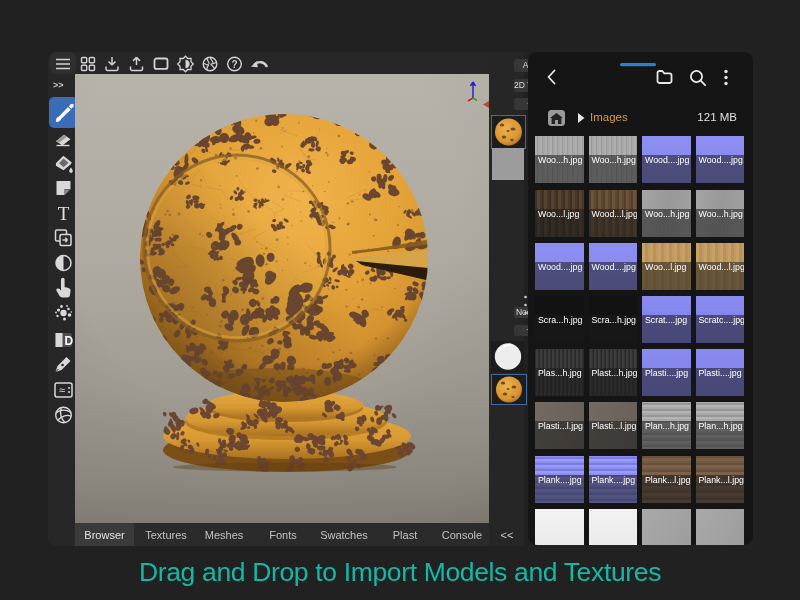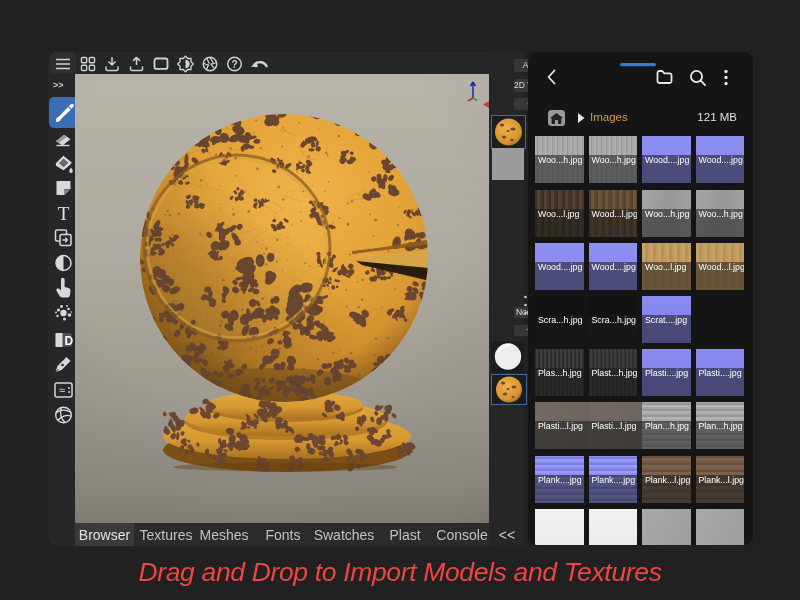--- a/index.html
+++ b/index.html
@@ -4,42 +4,42 @@
   html,body{margin:0;padding:0;width:800px;height:600px;background:#212121;overflow:hidden;
     font-family:"Liberation Sans",sans-serif;}
   .abs{position:absolute;}
   #win1{position:absolute;left:48px;top:52px;width:476px;height:494px;background:#272727;border-radius:9px;}
   #hambg{position:absolute;left:50px;top:52px;width:26px;height:22px;background:#2f2f2f;border-radius:6px;}
   #viewport{position:absolute;left:75px;top:74px;width:414px;height:449px;overflow:hidden;
      background:linear-gradient(180deg,#b6b2a9 0%,#aba79e 40%,#9a968d 70%,#8a867d 92%,#817d75 100%);}
   .stab{position:absolute;background:#373737;color:#dedede;font-size:8.5px;display:flex;align-items:center;justify-content:center;border-radius:2px;white-space:nowrap;margin-left:22px;}
   .sthumb{position:absolute;background:#1d1d1d;}
   #tabbar{position:absolute;left:75px;top:523px;width:414px;height:23px;background:#2b2b2b;}
-  .tabt{position:absolute;top:523px;height:23px;display:flex;align-items:center;justify-content:center;color:#c2c2c2;font-size:14px;}
+  .tabt{position:absolute;top:523px;height:23px;display:flex;align-items:center;justify-content:center;color:#c2c2c2;font-size:11px;}
   #win2{position:absolute;left:528px;top:52px;width:225px;height:493px;background:#151515;border-radius:9px;overflow:hidden;}
   .tile{position:absolute;width:48.5px;height:47px;overflow:hidden;}
   .tlab{position:absolute;left:0;right:0;bottom:0;height:28px;background:rgba(28,28,28,0.55);
       color:#fff;font-size:8.8px;line-height:11.5px;padding-left:3px;}
   .fabric{background:repeating-linear-gradient(90deg,#aeaeae 0 2px,#9a9a9a 2px 3px,#a8a8a8 3px 5px);}
   .blue{background:linear-gradient(180deg,#8d8ff2,#8486ec);}
   .bluet{background:linear-gradient(180deg,#898bf0,#7d7fe8);}
   .darkwood{background:repeating-linear-gradient(90deg,#3c2f23 0 2px,#55432f 2px 5px,#46372a 5px 7px);}
   .medwood{background:repeating-linear-gradient(90deg,#54402c 0 2px,#6b543a 2px 5px,#5d4832 5px 7px);}
   .concrete{background:linear-gradient(100deg,#a5a5a5,#989898 50%,#a2a2a2);}
   .tanwood{background:repeating-linear-gradient(90deg,#c7a065 0 3px,#b9925a 3px 6px,#c09a60 6px 8px);}
   .black{background:#121212;}
   .grunge{background:repeating-linear-gradient(90deg,#2b2b2b 0 1px,#3d3d3d 1px 3px,#323232 3px 4px);}
-  .taupe{background:linear-gradient(100deg,#736b63,#685f58);padding-left:48px;}
+  .taupe{background:linear-gradient(100deg,#736b63,#685f58);}
   .planklight{background:repeating-linear-gradient(0deg,#b4b4b4 0 2px,#979797 2px 4px,#a9a9a9 4px 6px);}
   .blueplank{background:repeating-linear-gradient(0deg,#9a9cf6 0 2px,#7a7ce6 2px 4px,#8d8ff0 4px 6px);}
   .brownplank{background:repeating-linear-gradient(0deg,#7c614b 0 3px,#68503d 3px 5px,#725a45 5px 7px);}
   .white{background:linear-gradient(180deg,#f2f2f2,#e8e8e8);}
   .concrete2{background:linear-gradient(120deg,#a9a9a9,#9c9c9c);}
-  #caption{position:absolute;left:0;top:557px;width:800px;text-align:center;color:#ef4444;
-     font-size:26.5px;letter-spacing:-0.35px;font-style:italic;}
+  #caption{position:absolute;left:0;top:557px;width:800px;text-align:center;color:#14b8a6;
+     font-size:26.5px;letter-spacing:-0.35px;}
   .ic{position:absolute;}
 </style></head>
 <body>
 
 <div id="win1"></div>
 <div id="hambg"></div>
 
 <svg class="ic" style="left:54px;top:55px" width="220" height="18" viewBox="0 0 220 18">
  <g stroke="#d2d2d2" stroke-width="1.6" fill="none">
   <path d="M2 4.5h14M2 9h14M2 13.5h14"></path>
@@ -1843,20 +1843,23 @@
     </div>
 <div class="tile black" style="left:7.0px;top:243.9px;">
       <div class="tlab">Scra...h.jpg</div>
     </div>
 <div class="tile black" style="left:60.5px;top:243.9px;">
       <div class="tlab">Scra...h.jpg</div>
     </div>
 <div class="tile bluet" style="left:114.0px;top:243.9px;">
       <div class="tlab">Scrat....jpg</div>
     </div>
+<div class="tile bluet" style="left:167.5px;top:243.9px;">
+      <div class="tlab">Scratc....jpg</div>
+    </div>
 <div class="tile grunge" style="left:7.0px;top:297.1px;">
       <div class="tlab">Plas...h.jpg</div>
     </div>
 <div class="tile grunge" style="left:60.5px;top:297.1px;">
       <div class="tlab">Plast...h.jpg</div>
     </div>
 <div class="tile bluet" style="left:114.0px;top:297.1px;">
       <div class="tlab">Plasti....jpg</div>
     </div>
 <div class="tile bluet" style="left:167.5px;top:297.1px;">

